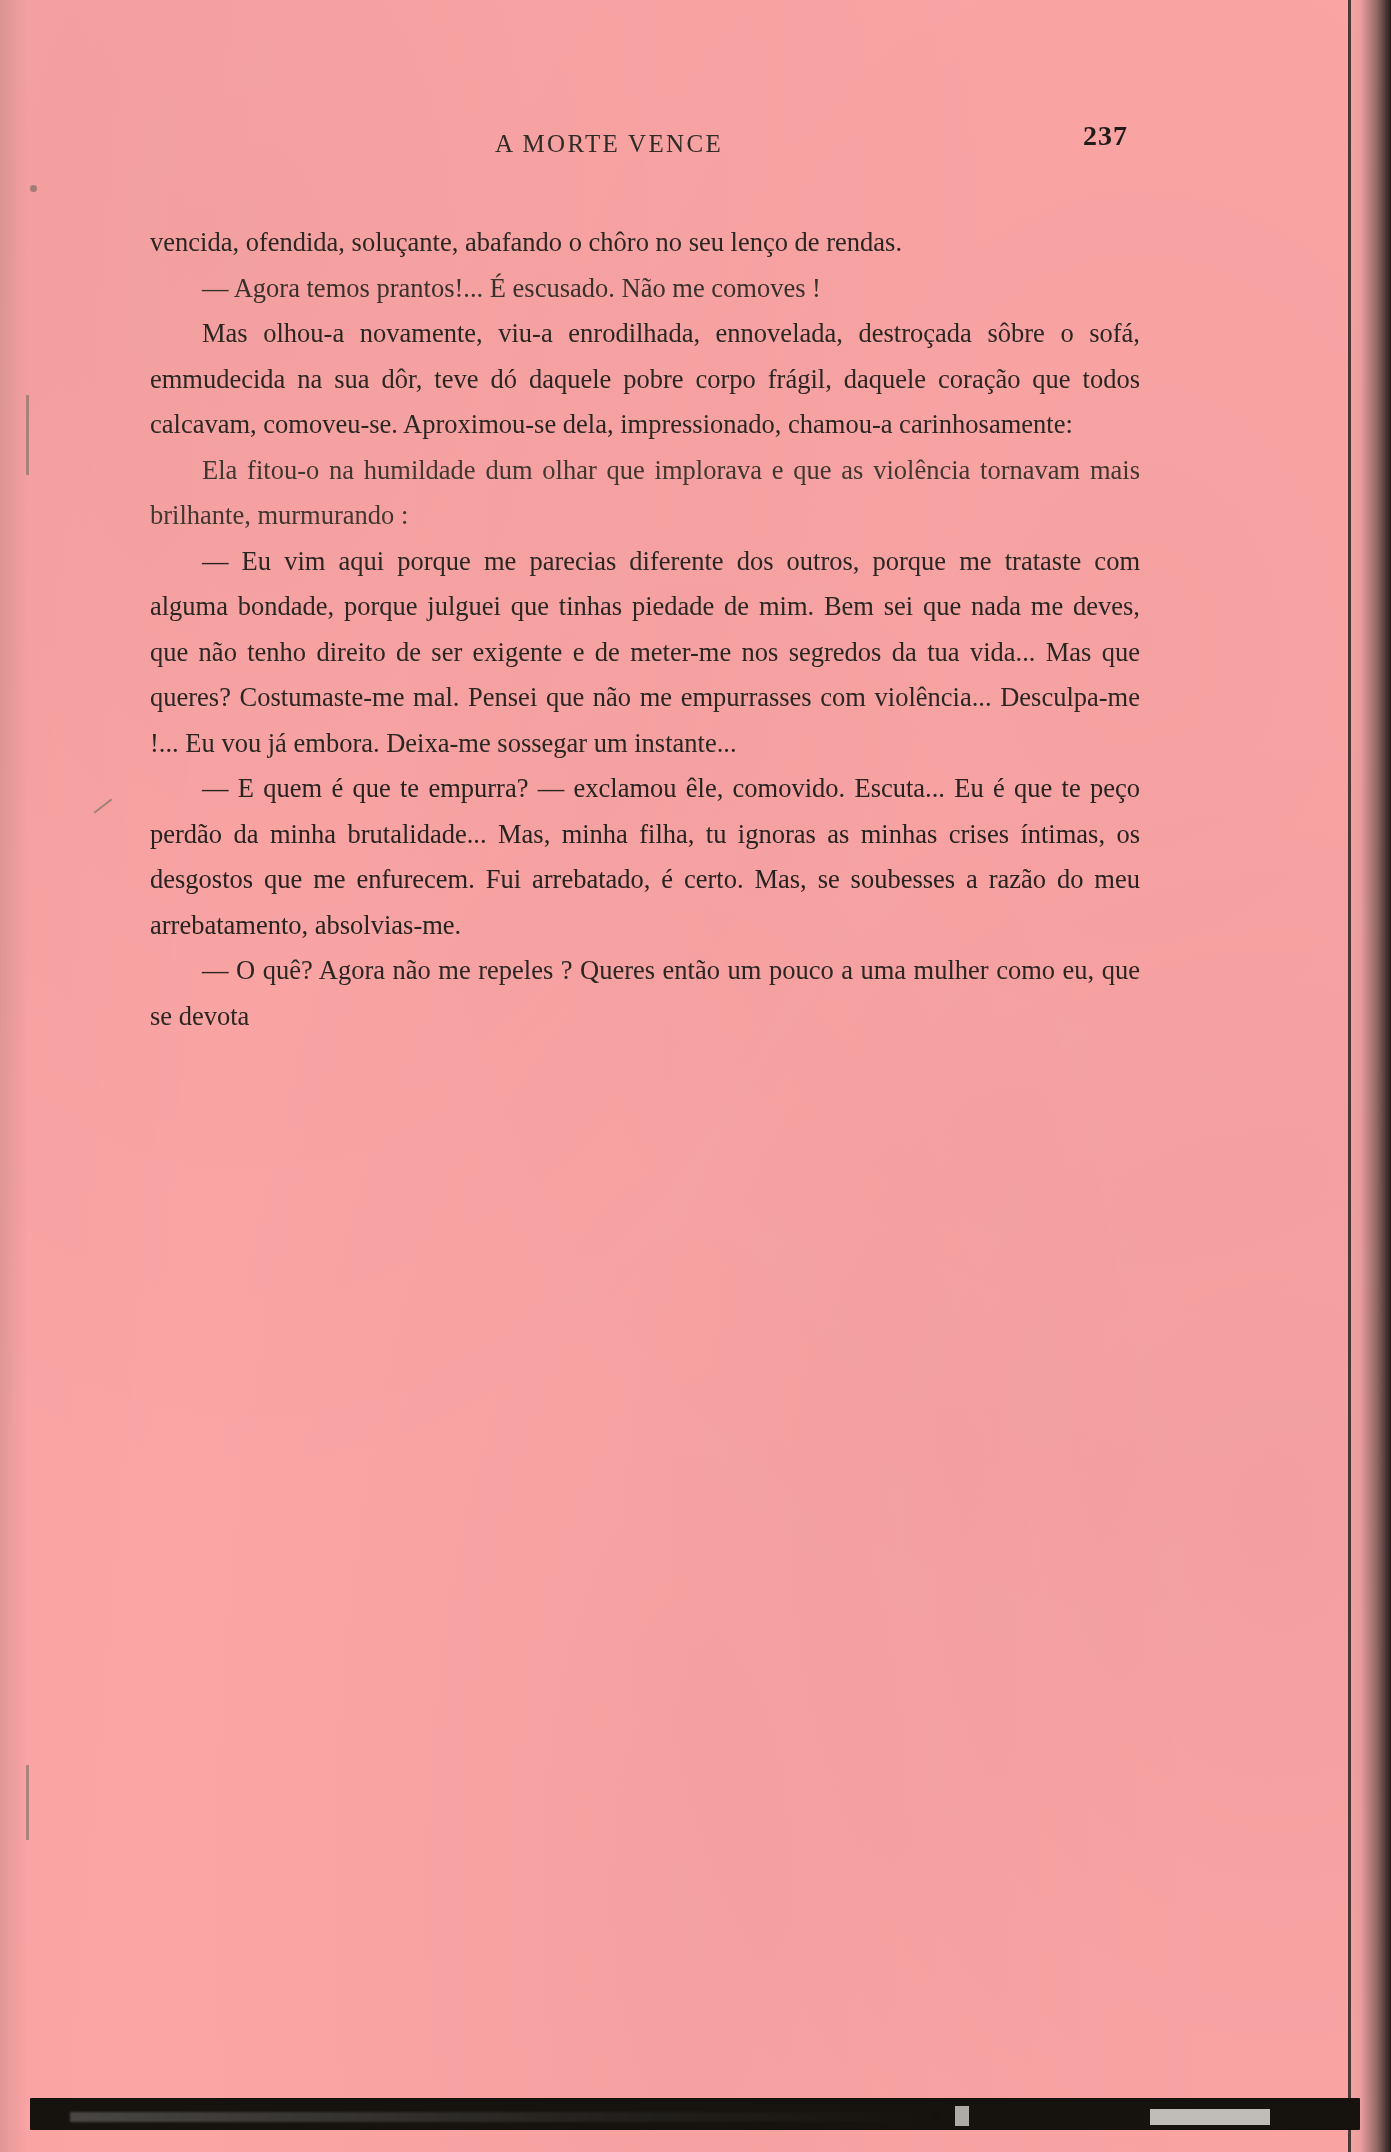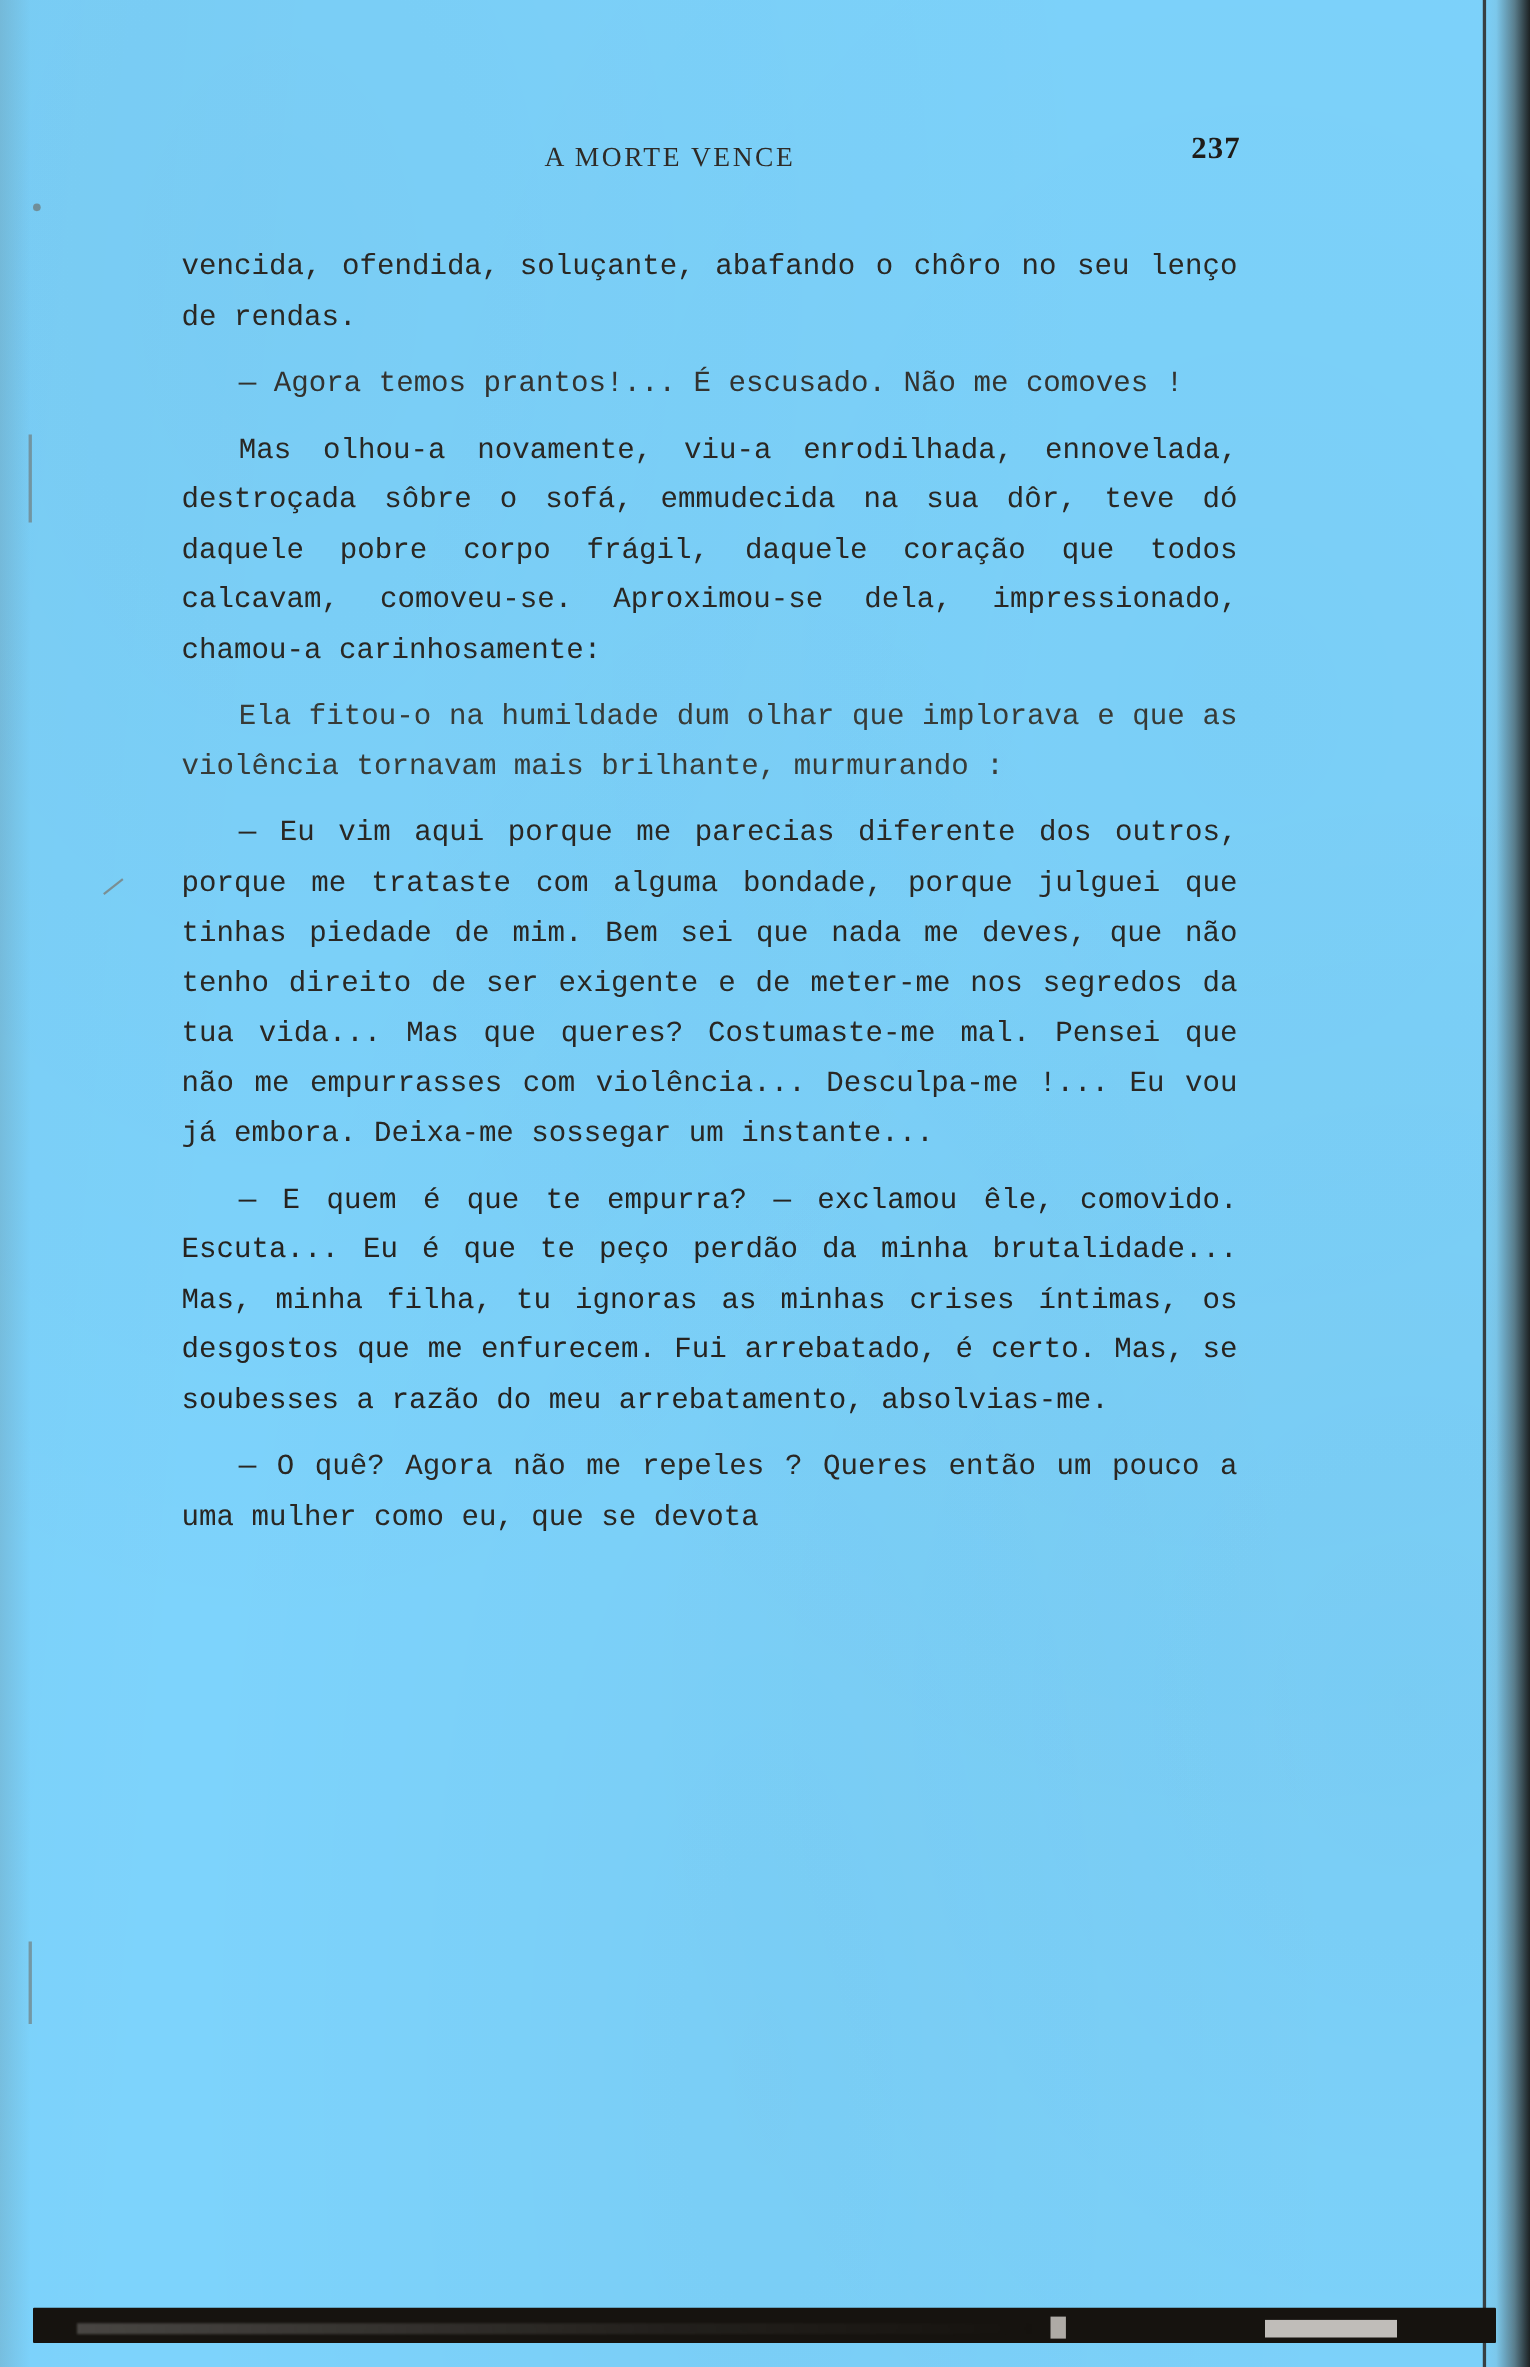--- a/index.html
+++ b/index.html
@@ -14,21 +14,21 @@
     overflow: hidden;
     font-family: "Liberation Serif", serif;
   }
 
   
   .page {
     position: absolute;
     left: 0; top: 0;
     width: 1391px;
     height: 2152px;
-    background: #7dd3fc;
+    background: #fca5a5;
   }
 
   
   .paper-noise {
     position: absolute;
     inset: 0;
     background:
       radial-gradient(ellipse at 18% 12%, rgba(0,0,0,0.030) 0%, rgba(0,0,0,0) 48%),
       radial-gradient(ellipse at 82% 30%, rgba(0,0,0,0.022) 0%, rgba(0,0,0,0) 52%),
       radial-gradient(ellipse at 50% 88%, rgba(0,0,0,0.028) 0%, rgba(0,0,0,0) 55%),
@@ -160,23 +160,22 @@
   .body-text {
     margin-top: 40px;
     font-size: 26.5px;
     line-height: 45.5px;
     color: #26231f;
     text-align: justify;
     text-justify: inter-word;
     font-family: "Liberation Serif", serif;
   }
   .body-text p {
-    margin: 15px;
+    margin: 0;
     text-indent: 0;
-    font-family: Liberation Mono, monospace;
   }
   .body-text p.ind {
     text-indent: 52px;
   }
   .body-text p.last-line-loose {
     text-align: left;
   }
 
   
   .f1 { color: #2a2723; }

